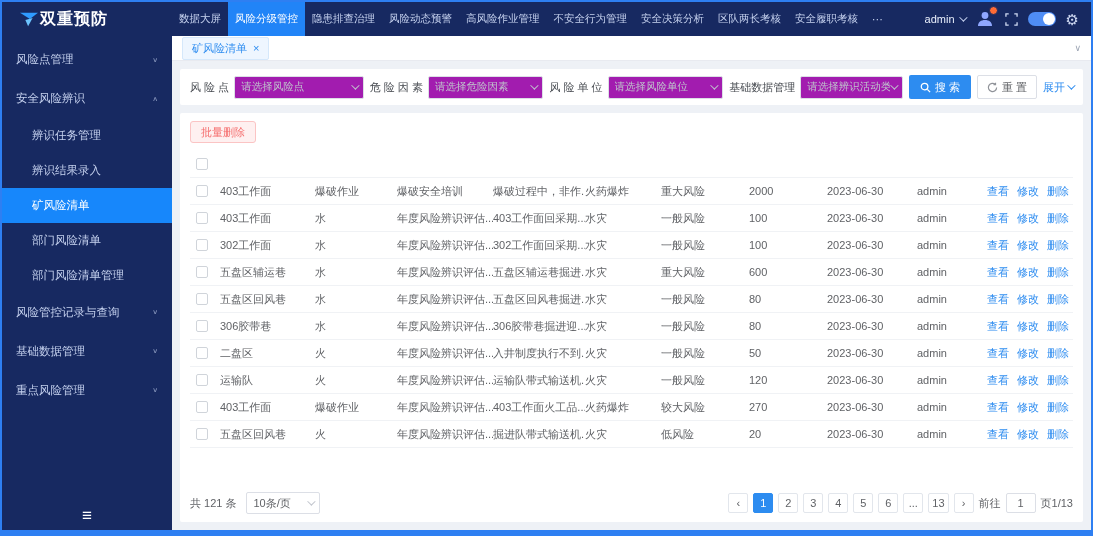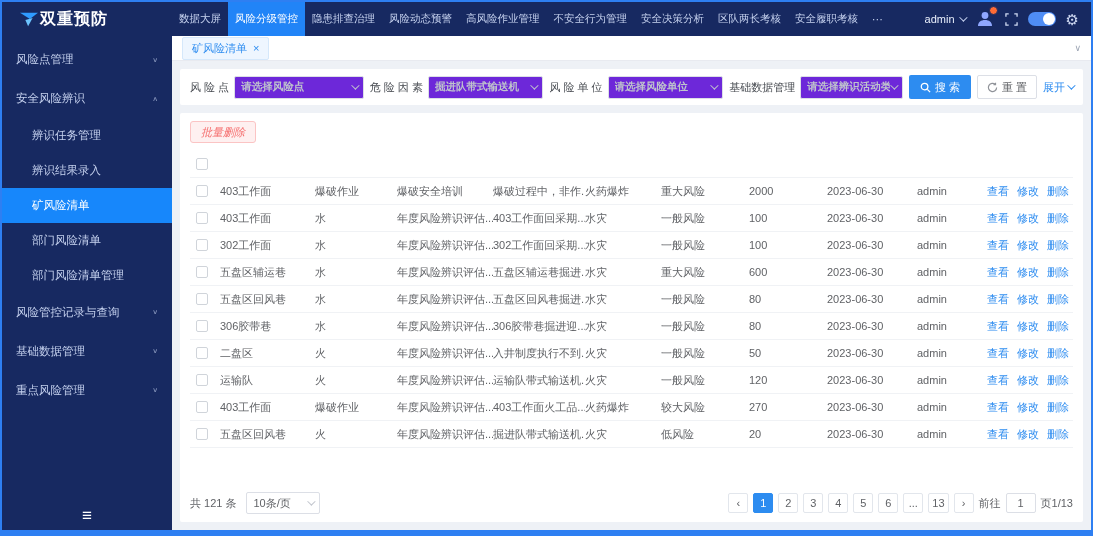--- a/index.html
+++ b/index.html
@@ -43,33 +43,33 @@
           padding:0 10px;border-bottom:1px solid #e8eaf0;flex-shrink:0;}
   .tab{display:flex;align-items:center;gap:6px;background:#eef6ff;color:#2d8cf0;font-size:11px;
        padding:3px 9px;border:1px solid #d5e8fb;border-radius:2px;cursor:pointer;}
   .tab-close{font-size:11px;cursor:pointer;}
   .tabbar-caret{color:#9aa3b2;font-size:9px;cursor:pointer;}
   
   .filterbar{background:#fff;margin:8px 8px 0;padding:6px 10px;display:flex;align-items:center;gap:6px;border-radius:2px;flex-shrink:0;}
   .fgroup{display:flex;align-items:center;gap:5px;min-width:0;flex:1;}
   .flabel{font-size:11px;color:#45494f;white-space:pre;flex-shrink:0;}
   .fselect{flex:1;min-width:0;height:23px;border:1px solid #dcdfe6;border-radius:2px;display:flex;
-           align-items:center;justify-content:space-between;padding:0 6px;background:#6d28d9;cursor:pointer;font-weight:bold;}
+           align-items:center;justify-content:space-between;padding:0 6px;background:#a21caf;cursor:pointer;}
   .ph{color:#bfc4cc;font-size:10.5px;overflow:hidden;white-space:nowrap;}
   .sel-caret{width:6px;height:6px;border-right:1px solid #c0c4cc;border-bottom:1px solid #c0c4cc;
              transform:rotate(45deg) translateY(-2px);flex-shrink:0;}
   .btn-search{background:#2d8cf0;color:#fff;font-size:11px;border:none;border-radius:2px;height:24px;
               padding:0 11px;display:flex;align-items:center;gap:4px;cursor:pointer;white-space:nowrap;flex-shrink:0;}
   .btn-reset{background:#fff;border:1px solid #dcdfe6;color:#606266;height:24px;padding:0 9px;border-radius:2px;
              font-size:11px;display:flex;align-items:center;gap:4px;cursor:pointer;white-space:nowrap;flex-shrink:0;}
   .expand-link{color:#2d8cf0;font-size:11px;display:flex;align-items:center;gap:2px;cursor:pointer;white-space:nowrap;flex-shrink:0;}
   
   .table-card{background:#fff;margin:8px;flex:1;display:flex;flex-direction:column;padding:8px 10px;border-radius:2px;min-height:0;}
   .btn-danger{align-self:flex-start;background:#fef0f0;border:1px solid #fbc4c4;color:#f56c6c;
-              font-size:11px;height:22px;padding:0 10px;border-radius:3px;cursor:pointer;font-style:italic;}
+              font-size:11px;height:22px;padding:0 10px;border-radius:3px;cursor:pointer;}
   .tbl{margin-top:8px;font-size:11px;}
   .tr{display:grid;grid-template-columns:30px 95px 82px 96px 92px 76px 88px 78px 90px 70px 1fr;
       align-items:center;height:27px;border-bottom:1px solid #f0f2f5;}
   .th-row{color:#909399;}
   .row{color:#606266;}
   .cell{overflow:hidden;white-space:nowrap;padding-right:6px;}
   .cb-cell{display:flex;align-items:center;}
   .cb{width:12px;height:12px;border:1px solid #d0d4da;border-radius:2px;background:#fff;margin-left:6px;cursor:pointer;}
   .actions{display:flex;gap:8px;color:#2d8cf0;text-align:right;}
   .action-link{cursor:pointer;}
@@ -221,21 +221,21 @@
           
         <div class="fgroup">
             <span class="flabel">风 险 点</span>
             <div class="fselect">
               <span class="ph">请选择风险点</span>
               <span class="sel-caret"></span>
             </div>
           </div><div class="fgroup">
             <span class="flabel">危 险 因 素</span>
             <div class="fselect">
-              <span class="ph">掘进队带式输送机</span>
+              <span class="ph">请选择危险因素</span>
               <span class="sel-caret"></span>
             </div>
           </div><div class="fgroup">
             <span class="flabel">风 险 单 位</span>
             <div class="fselect">
               <span class="ph">请选择风险单位</span>
               <span class="sel-caret"></span>
             </div>
           </div><div class="fgroup">
             <span class="flabel">基础数据管理</span>

